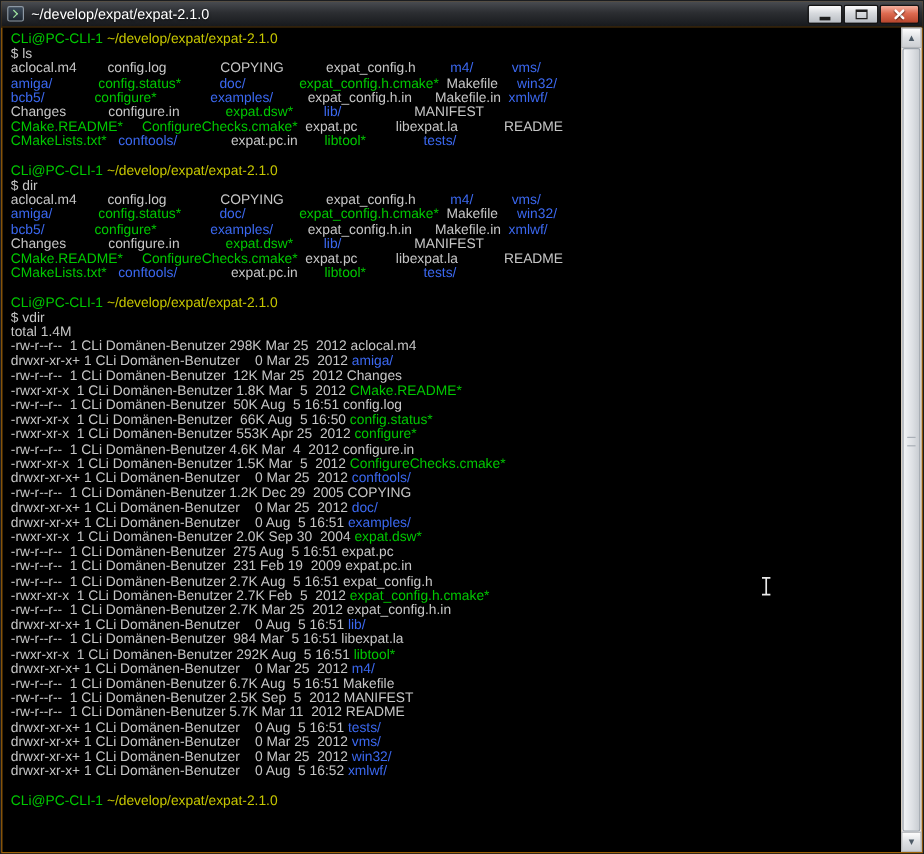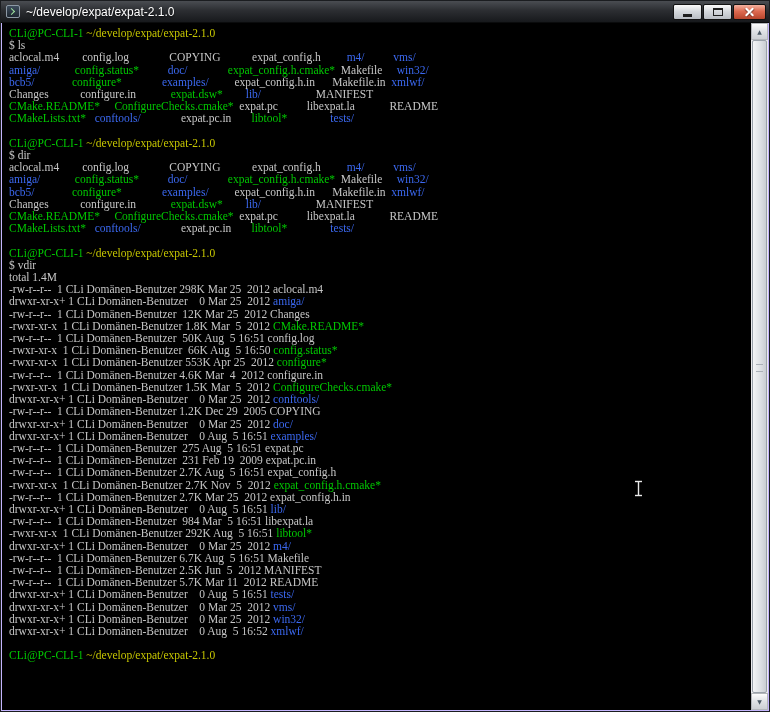--- a/index.html
+++ b/index.html
@@ -1,19 +1,19 @@
 <!DOCTYPE html>
 <html><head>
 <meta charset="utf-8">
 <style>
   * { margin:0; padding:0; box-sizing:border-box; }
   html,body { background:#2a2a2a; }
   body { width:770px; height:712px; font-family:"Liberation Sans", sans-serif; position:relative; overflow:hidden; }
 
-  .window { position:absolute; inset:0; background:#c4b5fd; border:1px solid #1b1d20; }
+  .window { position:absolute; inset:0; background:#a16207; border:1px solid #1b1d20; }
 
   
   .titlebar {
     height:22px; display:flex; align-items:center; padding:0 3px 0 5px;
     background:linear-gradient(#4a4d52, #2c2e32 45%, #17191c);
     border-bottom:1px solid #0a0b0c;
   }
   .app-icon {
     width:14px; height:13px; border:1px solid #8d99a5; border-radius:2px;
     background:linear-gradient(#3d4c5c,#1d2630); position:relative; flex:0 0 auto;
@@ -35,21 +35,21 @@
   .glyph-close::before, .glyph-close::after{
     content:""; position:absolute; left:0; top:5px; width:11px; height:2px; background:#fff;
     border-radius:1px; box-shadow:0 1px 1px rgba(0,0,0,.4);
   }
   .glyph-close::before{ transform:rotate(45deg);} .glyph-close::after{ transform:rotate(-45deg);}
 
   
   .terminal {
     position:absolute; top:22px; left:1px; right:18px; bottom:1px; overflow:hidden;
     background:#000; padding:4px 0 0 7px;
-    font-family:Liberation Serif, serif; font-size:11.5px; line-height:12.2px;
+    font-family:Liberation Sans, sans-serif; font-size:11.5px; line-height:12.2px;
   }
   .line { white-space:pre; }
   .c-p { color:#c6c6c6; }
   .c-d { color:#3b68f0; }
   .c-e { color:#00c800; }
   .c-u { color:#00c800; }
   .c-y { color:#c6c600; }
 
   
   .scrollbar { position:absolute; top:22px; right:1px; bottom:1px; width:17px; background:#ebebed; }
@@ -120,31 +120,32 @@
       <div class="line"><span class="c-p">-rwxr-xr-x  1 CLi Domänen-Benutzer 1.8K Mar  5  2012 </span><span class="c-e">CMake.README*</span></div>
       <div class="line"><span class="c-p">-rw-r--r--  1 CLi Domänen-Benutzer  50K Aug  5 16:51 </span><span class="c-p">config.log</span></div>
       <div class="line"><span class="c-p">-rwxr-xr-x  1 CLi Domänen-Benutzer  66K Aug  5 16:50 </span><span class="c-e">config.status*</span></div>
       <div class="line"><span class="c-p">-rwxr-xr-x  1 CLi Domänen-Benutzer 553K Apr 25  2012 </span><span class="c-e">configure*</span></div>
       <div class="line"><span class="c-p">-rw-r--r--  1 CLi Domänen-Benutzer 4.6K Mar  4  2012 </span><span class="c-p">configure.in</span></div>
       <div class="line"><span class="c-p">-rwxr-xr-x  1 CLi Domänen-Benutzer 1.5K Mar  5  2012 </span><span class="c-e">ConfigureChecks.cmake*</span></div>
       <div class="line"><span class="c-p">drwxr-xr-x+ 1 CLi Domänen-Benutzer    0 Mar 25  2012 </span><span class="c-d">conftools/</span></div>
       <div class="line"><span class="c-p">-rw-r--r--  1 CLi Domänen-Benutzer 1.2K Dec 29  2005 </span><span class="c-p">COPYING</span></div>
       <div class="line"><span class="c-p">drwxr-xr-x+ 1 CLi Domänen-Benutzer    0 Mar 25  2012 </span><span class="c-d">doc/</span></div>
       <div class="line"><span class="c-p">drwxr-xr-x+ 1 CLi Domänen-Benutzer    0 Aug  5 16:51 </span><span class="c-d">examples/</span></div>
+      <div class="line"><span class="c-p">-rwxr-xr-x  1 CLi Domänen-Benutzer 2.0K Sep 30  2004 </span><span class="c-e">expat.dsw*</span></div>
       <div class="line"><span class="c-p">-rw-r--r--  1 CLi Domänen-Benutzer  275 Aug  5 16:51 </span><span class="c-p">expat.pc</span></div>
       <div class="line"><span class="c-p">-rw-r--r--  1 CLi Domänen-Benutzer  231 Feb 19  2009 </span><span class="c-p">expat.pc.in</span></div>
       <div class="line"><span class="c-p">-rw-r--r--  1 CLi Domänen-Benutzer 2.7K Aug  5 16:51 </span><span class="c-p">expat_config.h</span></div>
-      <div class="line"><span class="c-p">-rwxr-xr-x  1 CLi Domänen-Benutzer 2.7K Nov  5  2012 </span><span class="c-e">expat_config.h.cmake*</span></div>
+      <div class="line"><span class="c-p">-rwxr-xr-x  1 CLi Domänen-Benutzer 2.7K Feb  5  2012 </span><span class="c-e">expat_config.h.cmake*</span></div>
       <div class="line"><span class="c-p">-rw-r--r--  1 CLi Domänen-Benutzer 2.7K Mar 25  2012 </span><span class="c-p">expat_config.h.in</span></div>
       <div class="line"><span class="c-p">drwxr-xr-x+ 1 CLi Domänen-Benutzer    0 Aug  5 16:51 </span><span class="c-d">lib/</span></div>
       <div class="line"><span class="c-p">-rw-r--r--  1 CLi Domänen-Benutzer  984 Mar  5 16:51 </span><span class="c-p">libexpat.la</span></div>
       <div class="line"><span class="c-p">-rwxr-xr-x  1 CLi Domänen-Benutzer 292K Aug  5 16:51 </span><span class="c-e">libtool*</span></div>
       <div class="line"><span class="c-p">drwxr-xr-x+ 1 CLi Domänen-Benutzer    0 Mar 25  2012 </span><span class="c-d">m4/</span></div>
       <div class="line"><span class="c-p">-rw-r--r--  1 CLi Domänen-Benutzer 6.7K Aug  5 16:51 </span><span class="c-p">Makefile</span></div>
-      <div class="line"><span class="c-p">-rw-r--r--  1 CLi Domänen-Benutzer 2.5K Jun  5  2012 </span><span class="c-p">MANIFEST</span></div>
+      <div class="line"><span class="c-p">-rw-r--r--  1 CLi Domänen-Benutzer 2.5K Sep  5  2012 </span><span class="c-p">MANIFEST</span></div>
       <div class="line"><span class="c-p">-rw-r--r--  1 CLi Domänen-Benutzer 5.7K Mar 11  2012 </span><span class="c-p">README</span></div>
       <div class="line"><span class="c-p">drwxr-xr-x+ 1 CLi Domänen-Benutzer    0 Aug  5 16:51 </span><span class="c-d">tests/</span></div>
       <div class="line"><span class="c-p">drwxr-xr-x+ 1 CLi Domänen-Benutzer    0 Mar 25  2012 </span><span class="c-d">vms/</span></div>
       <div class="line"><span class="c-p">drwxr-xr-x+ 1 CLi Domänen-Benutzer    0 Mar 25  2012 </span><span class="c-d">win32/</span></div>
       <div class="line"><span class="c-p">drwxr-xr-x+ 1 CLi Domänen-Benutzer    0 Aug  5 16:52 </span><span class="c-d">xmlwf/</span></div>
       <div class="line"><span class="c-p"> </span></div>
       <div class="line"><span class="c-u">CLi@PC-CLI-1</span><span class="c-p"> </span><span class="c-y">~/develop/expat/expat-2.1.0</span></div>
     </div>
 
   <div class="scrollbar">

